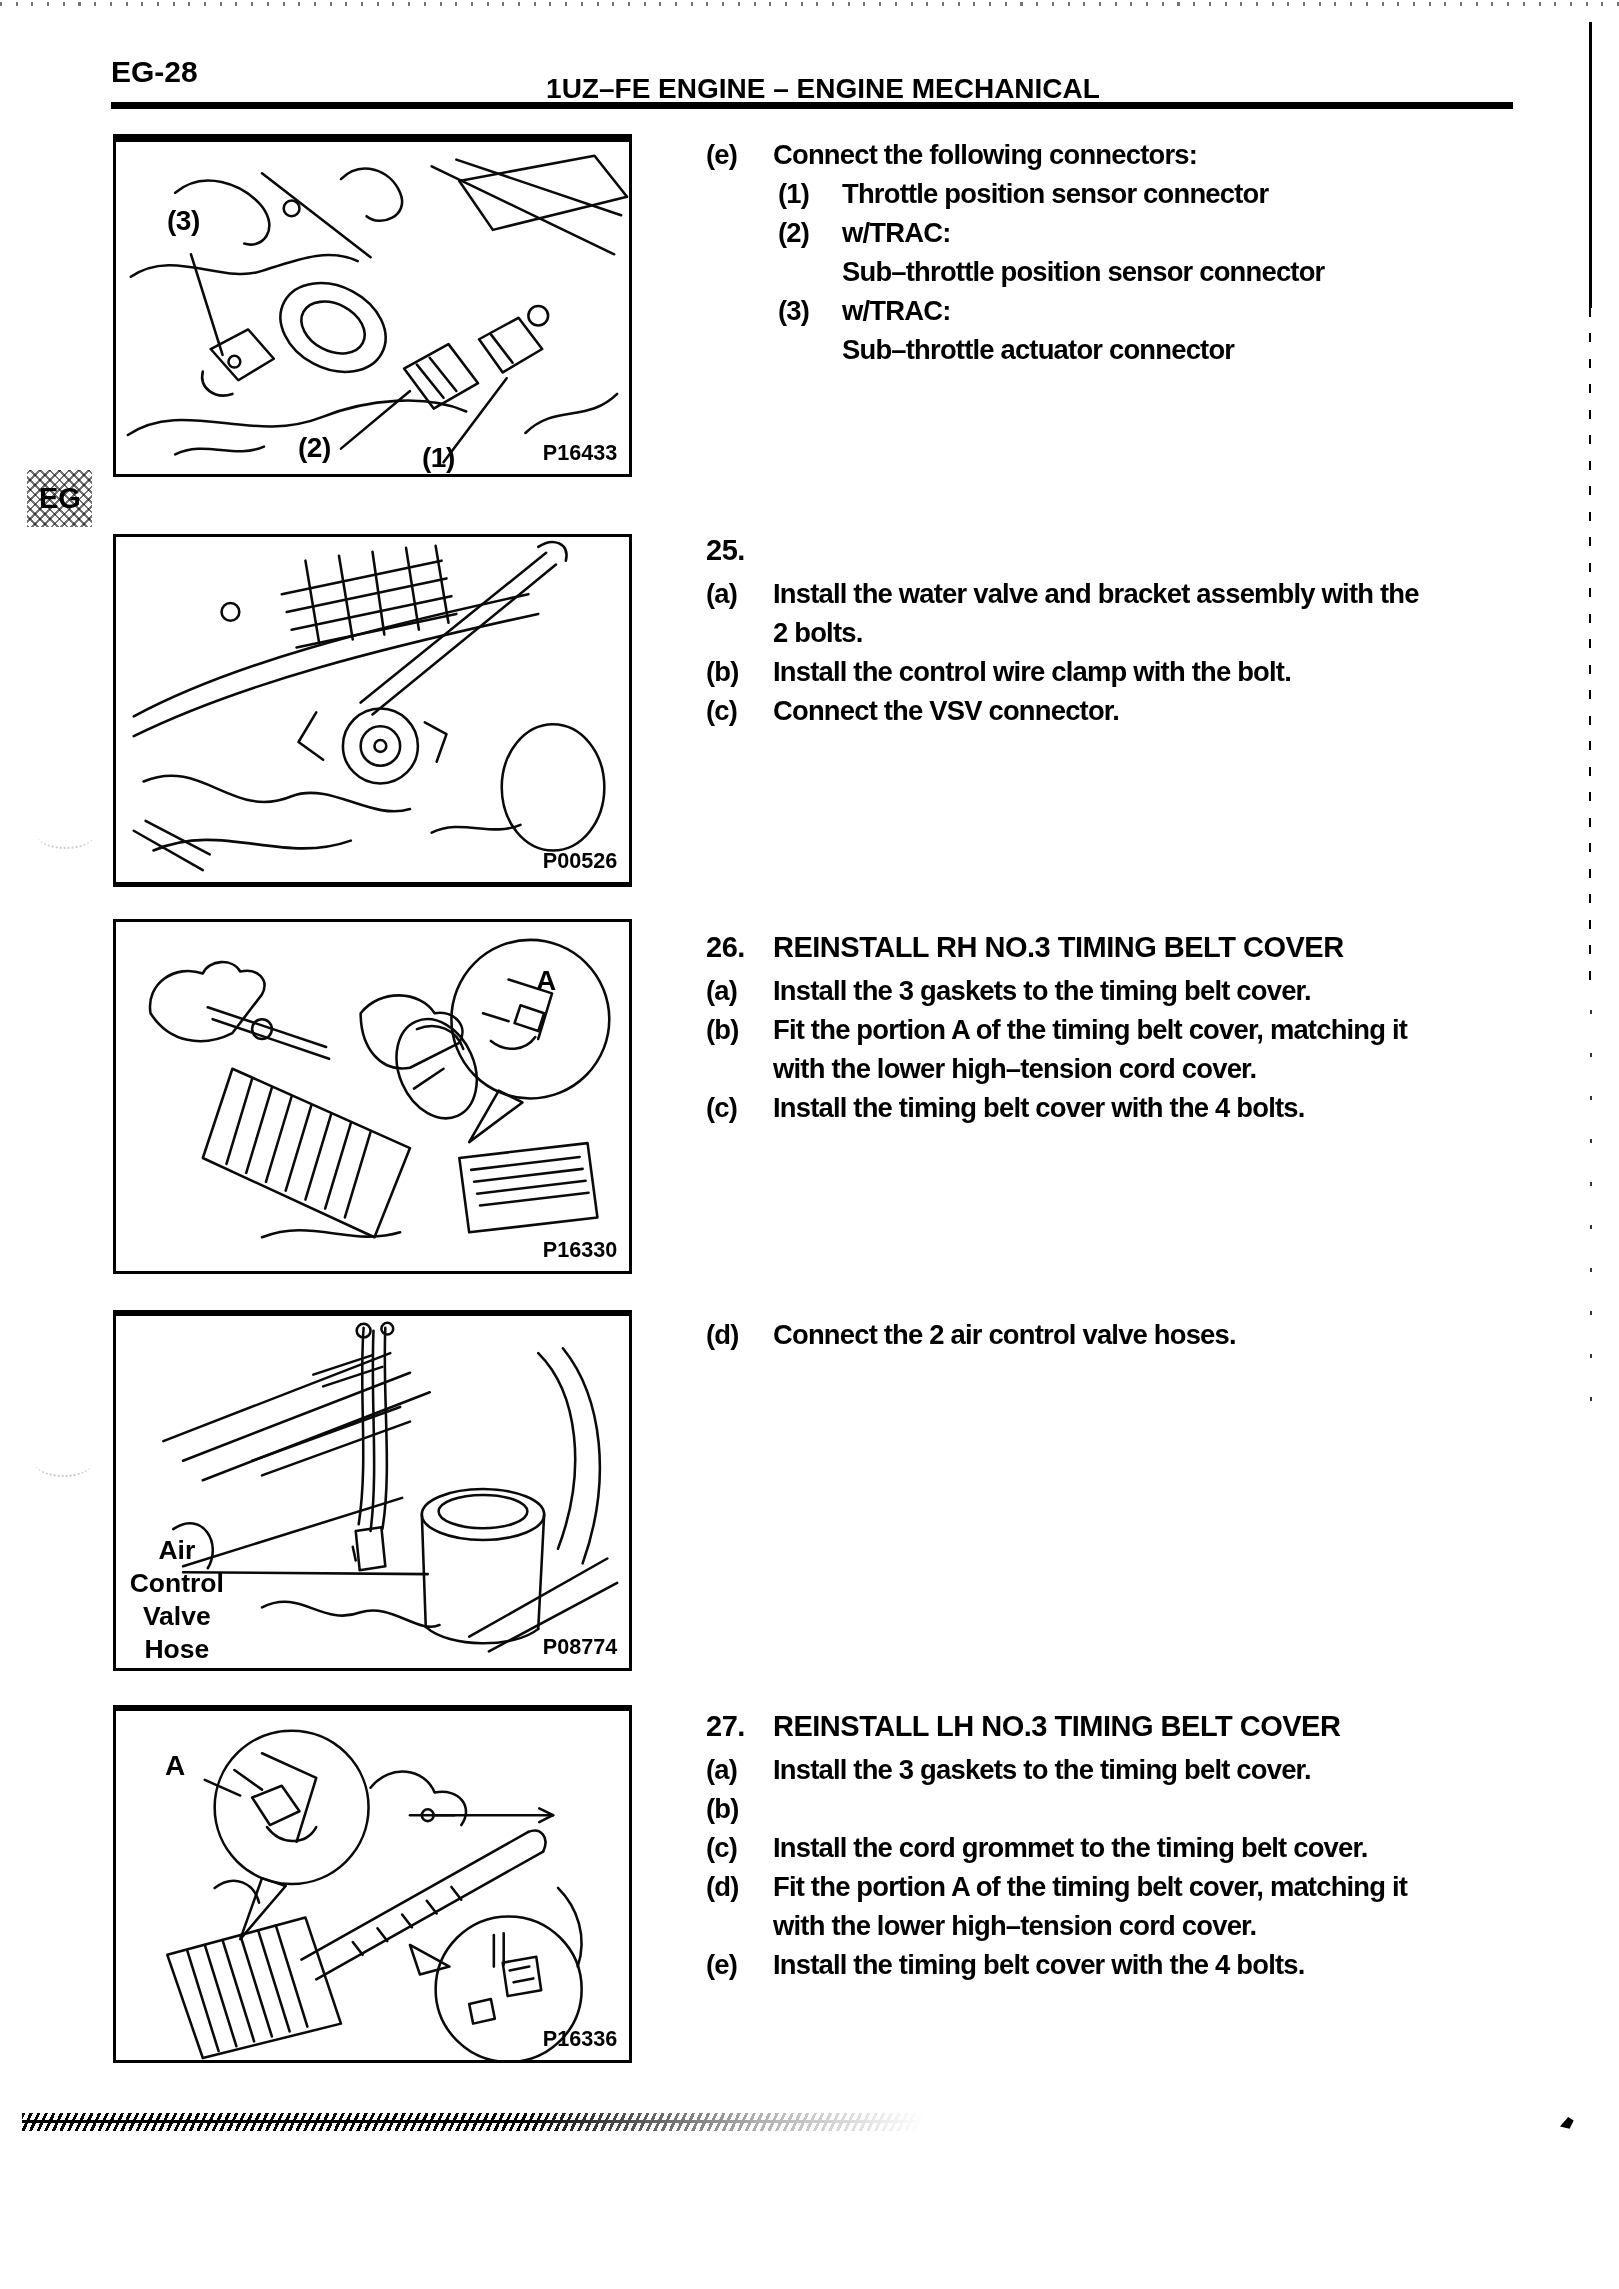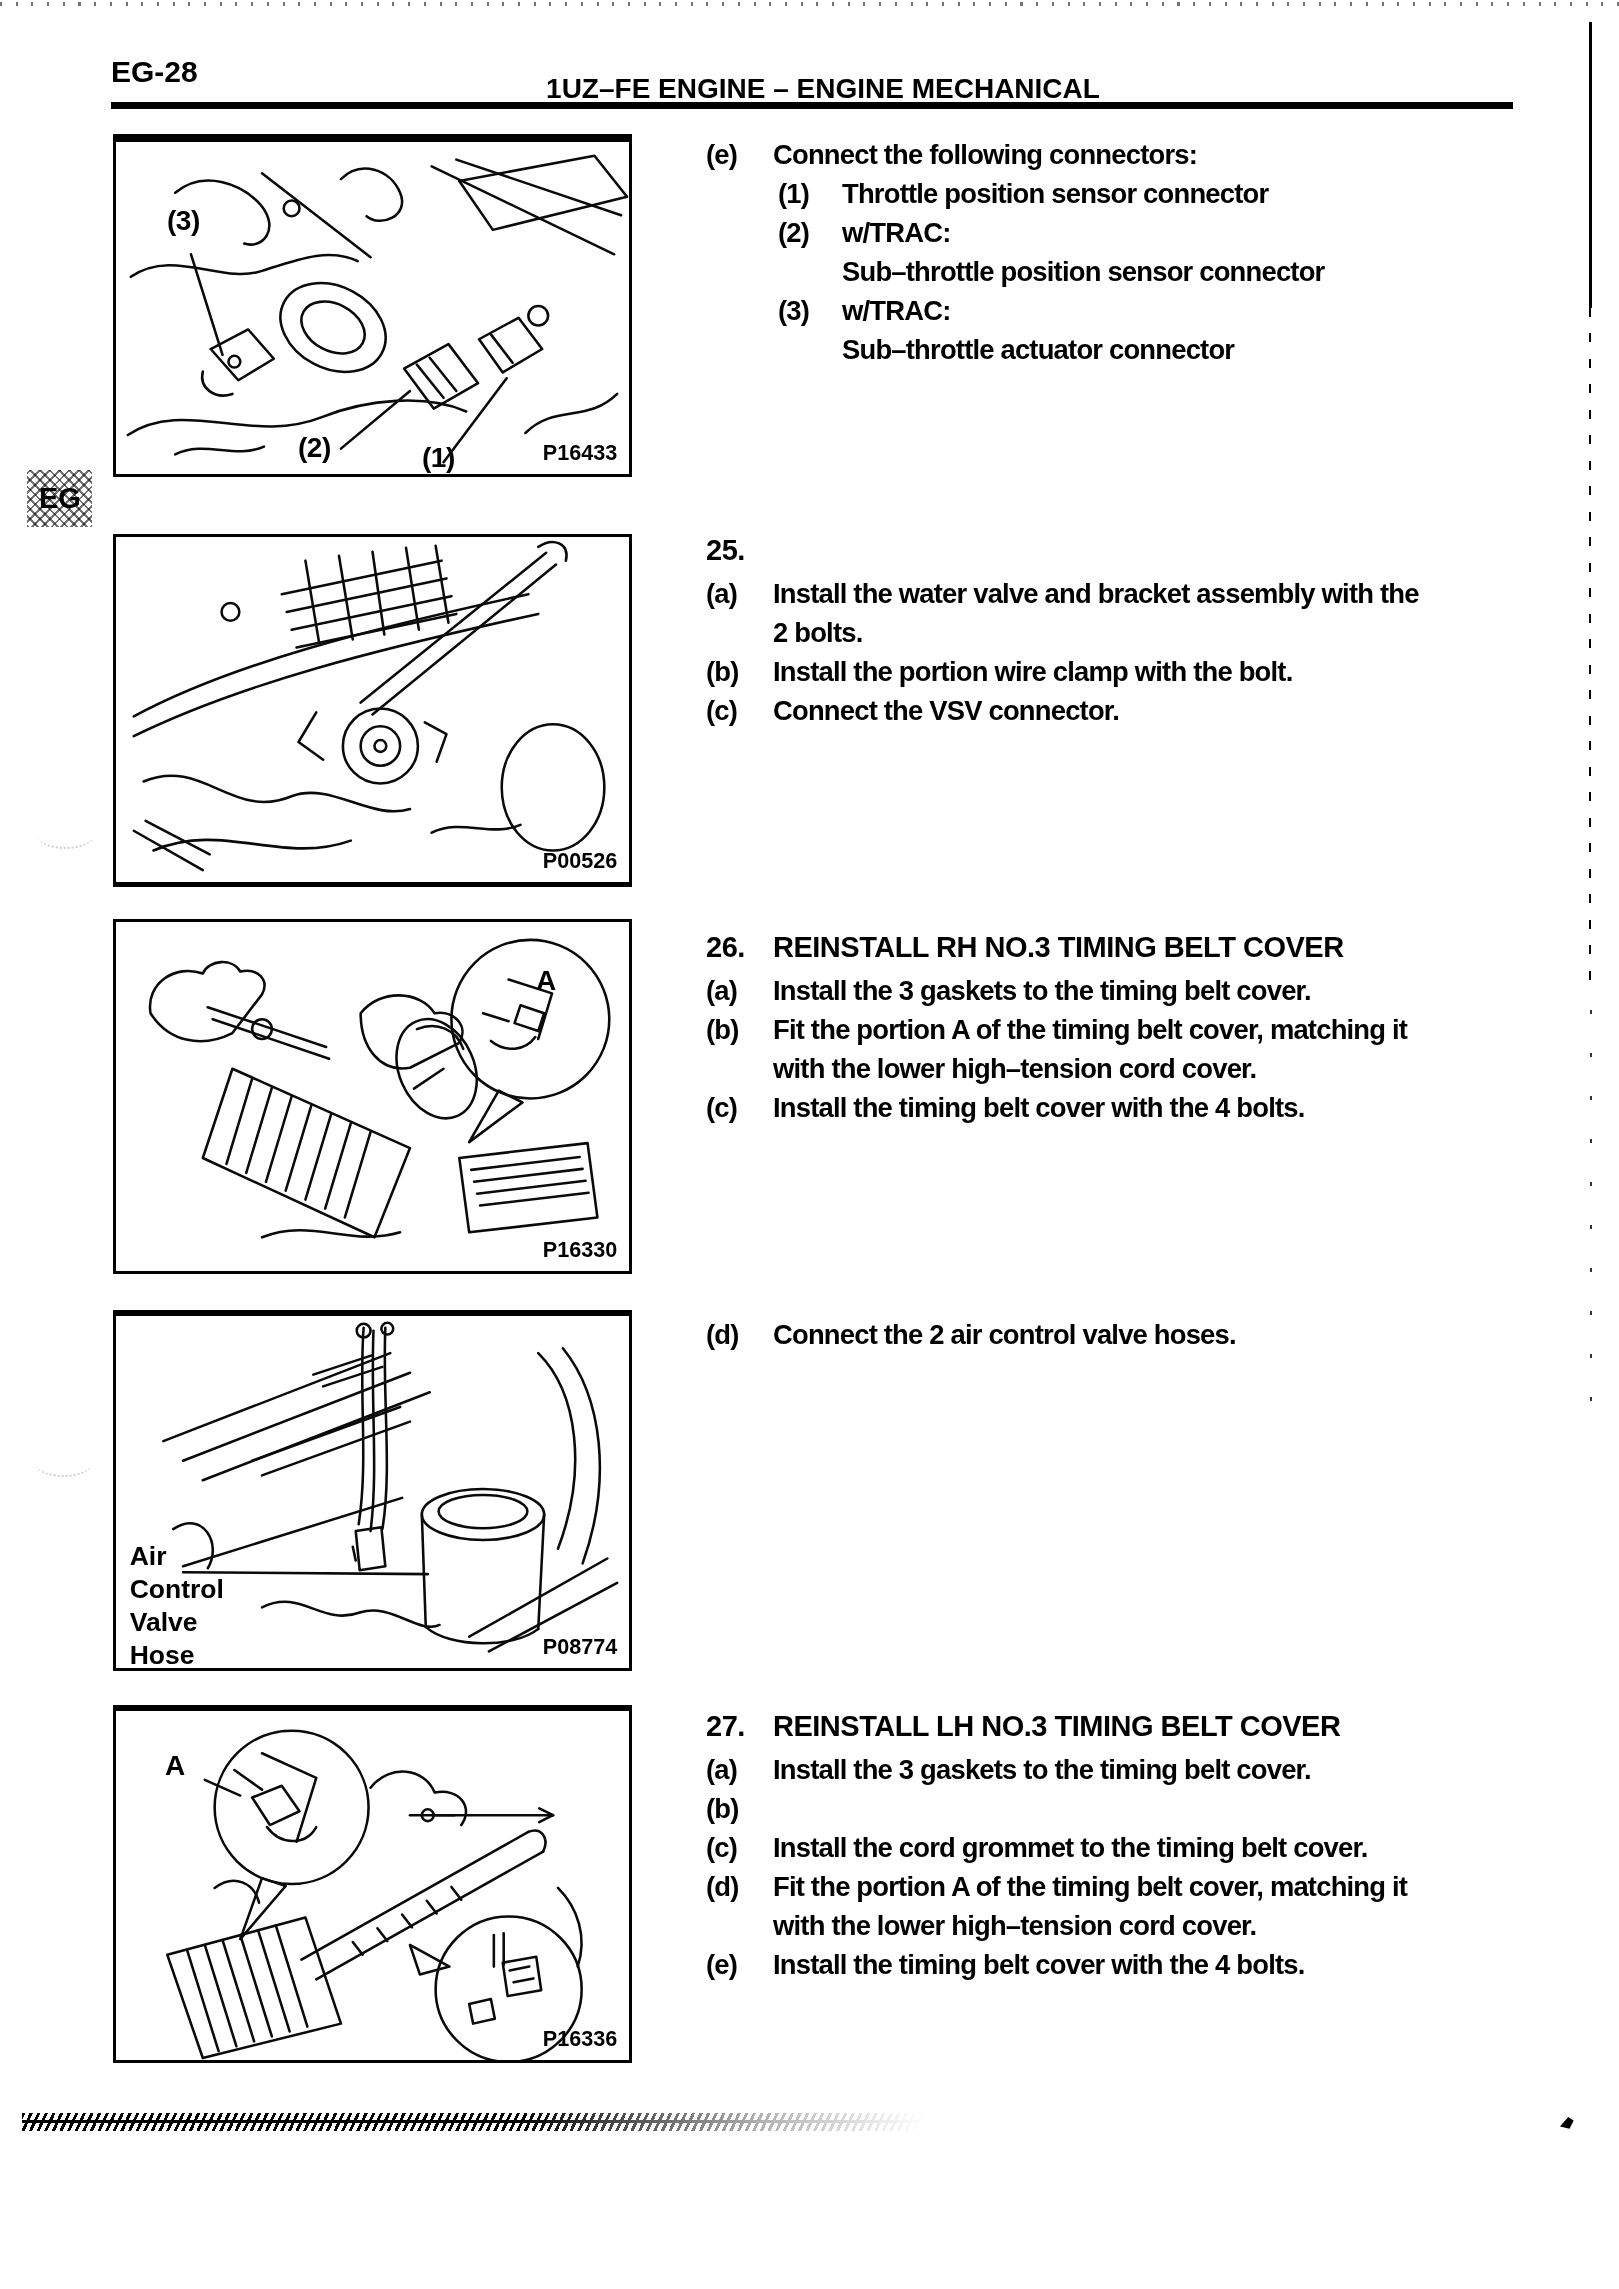--- a/index.html
+++ b/index.html
@@ -241,21 +241,21 @@
     <path d="M310 203 L 314 318"></path>
       <path d="M434 203 L 428 320"></path>
     <path d="M314 318 C 338 340 404 340 428 320"></path>
     <path d="M68 256 L 290 186"></path>
       <path d="M68 262 L 316 264"></path>
     <path d="M148 298 C 188 278 208 318 248 303 C 278 293 308 326 328 316"></path>
     <path d="M58 218 C 88 198 108 233 93 258"></path>
     <path d="M358 328 L 498 248"></path>
       <path d="M378 343 L 508 273"></path>
   </svg>
-  <span class="fig-label" style="left:13.7px;top:224px;">Air
+  <span class="fig-label" style="left:13.7px;top:218px;text-align:center;">Air
 Control
 Valve
 Hose</span>
   <span class="fig-code">P08774</span>
 </div>
 
 <div class="fig" id="fig5">
   <svg viewBox="0 0 520 355" preserveAspectRatio="none" fill="none" stroke="#0a0a0a" stroke-width="2.6" stroke-linecap="round" stroke-linejoin="round">
     <circle cx="178" cy="98" r="78"></circle>
     <path d="M148 43 L 203 68 L 183 133"></path>
@@ -325,21 +325,21 @@
   <div class="sec-head">
     <span class="num">25.</span>
   </div>
   <div class="step">
     <span class="lbl">(a)</span>
     <span class="txt">Install the water valve and bracket assembly with the
 2 bolts.</span>
   </div>
   <div class="step">
     <span class="lbl">(b)</span>
-    <span class="txt">Install the portion wire clamp with the bolt.</span>
+    <span class="txt">Install the control wire clamp with the bolt.</span>
   </div>
   <div class="step">
     <span class="lbl">(c)</span>
     <span class="txt">Connect the VSV connector.</span>
   </div>
 </div>
 
 <div class="tblock" style="top:926px;">
   <div class="sec-head">
     <span class="num">26.</span>

